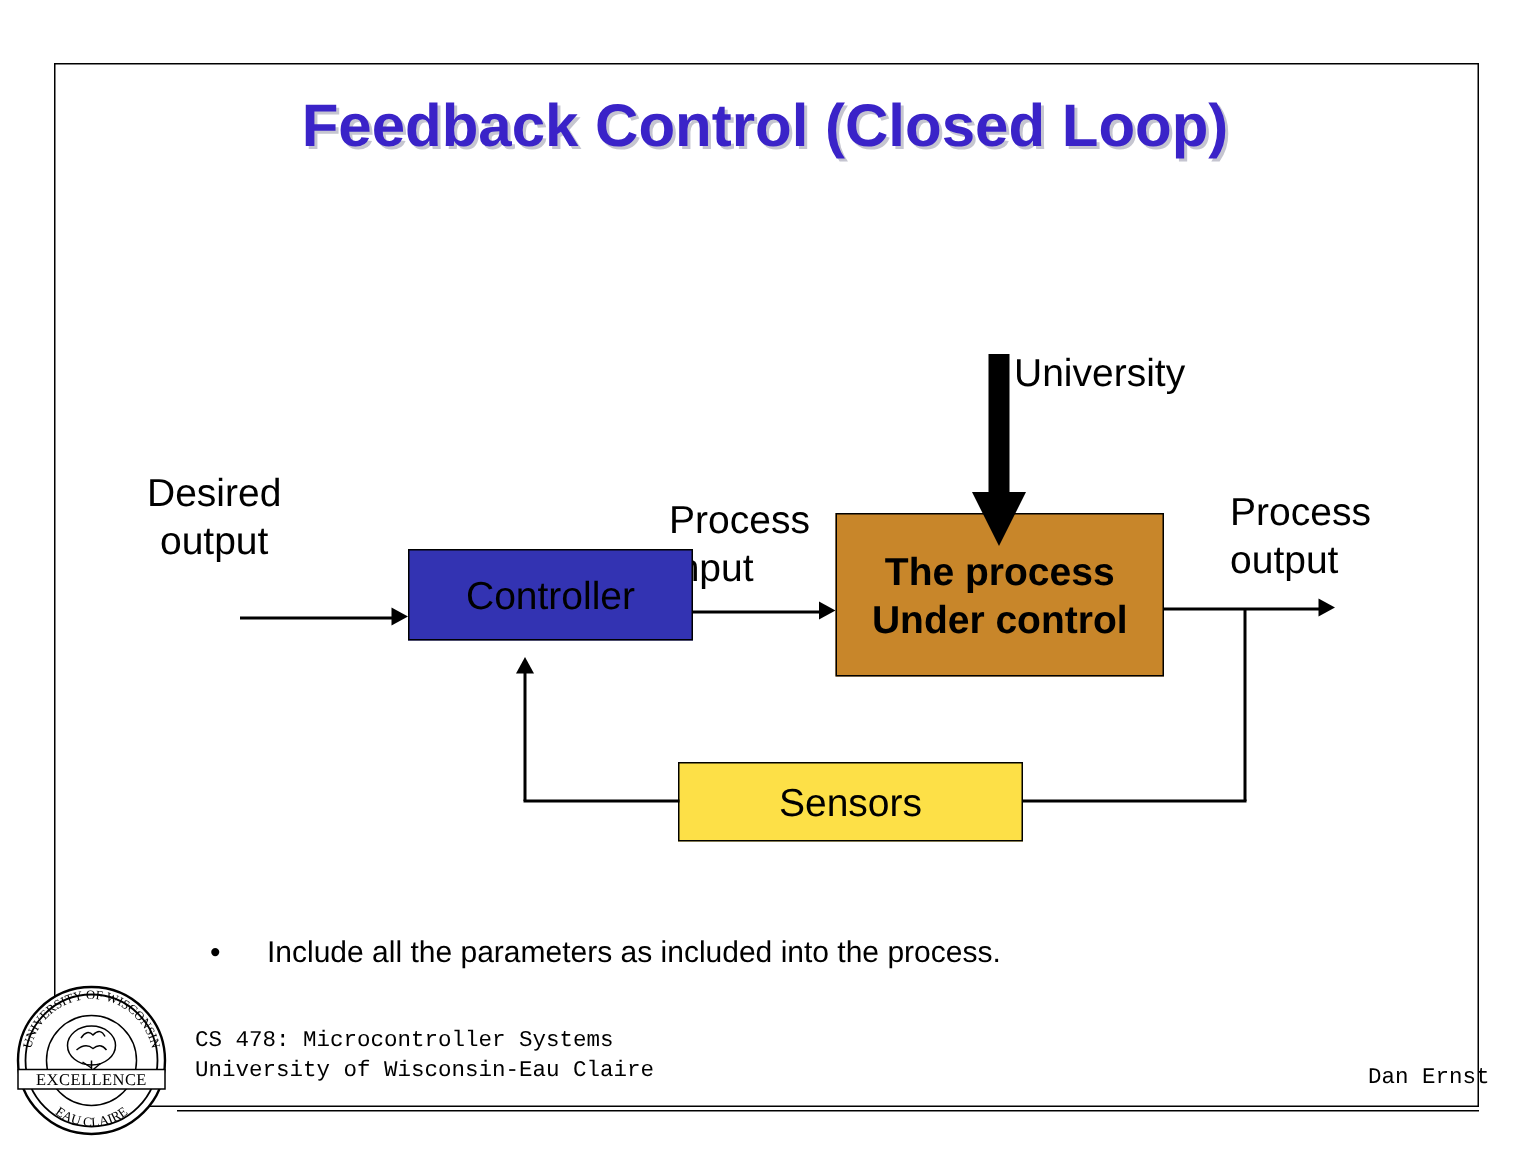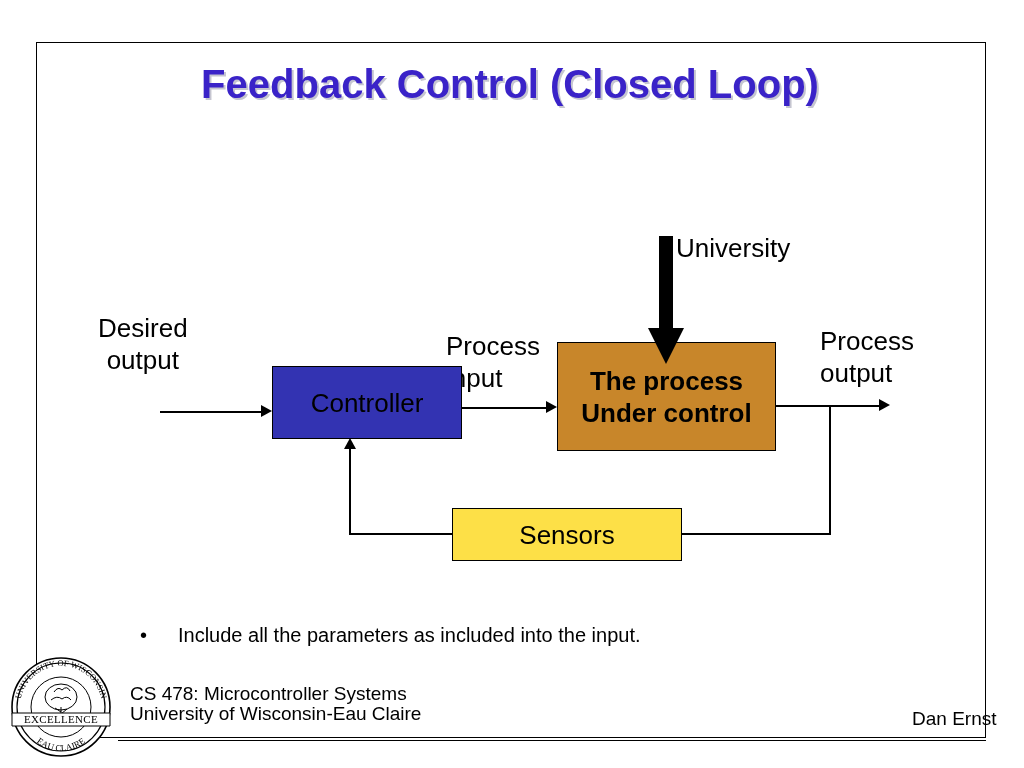--- a/index.html
+++ b/index.html
@@ -69,21 +69,21 @@
     font-size: 26px;
     color: #000000;
     text-align: center;
     line-height: 32px;
     white-space: pre-line;
   }
   #box-controller {
     left: 272px;
     top: 366px;
     width: 190px;
-    height: 73px;
+    height: 61px;
     background: #3333b2;
     color: #000000;
   }
   #box-process {
     left: 557px;
     top: 342px;
     width: 219px;
     height: 109px;
     background: #c8862a;
     font-weight: bold;
@@ -161,22 +161,22 @@
   #footer-rule {
     position: absolute;
     left: 118px;
     top: 740px;
     width: 868px;
     height: 0;
     border-top: 1px solid #000000;
   }
   .footer-text {
     position: absolute;
-    font-family: Liberation Sans, sans-serif;
-    font-size: 19px;
+    font-family: Liberation Mono, monospace;
+    font-size: 15px;
     color: #000000;
     line-height: 20px;
   }
   #footer-left { left: 130px; top: 684px; white-space: pre-line; }
   #footer-right { left: 896px; top: 709px; margin-left: 16px; }
 
   
   #logo {
     position: absolute;
     left: 6px;
@@ -223,21 +223,21 @@
   <div class="vline" style="left:349px; top:446px; height:88px;"></div>
   <div class="hline" style="left:349px; top:446px; width:2px;"></div>
   <div class="arrowhead-up" style="left:344px; top:438px;"></div>
 
   <svg id="disturbance-arrow" viewBox="0 0 36 128">
     <polygon points="11,0 25,0 25,92 36,92 18,128 0,92 11,92" fill="#000000"></polygon>
   </svg>
 
   <div id="bullet-row">
     <span id="bullet-dot">•</span>
-    <span id="bullet-text">Include all the parameters as included into the input.</span>
+    <span id="bullet-text">Include all the parameters as included into the process.</span>
   </div>
 
   <div class="footer-text" id="footer-left">CS 478: Microcontroller Systems
 University of Wisconsin-Eau Claire</div>
   <div class="footer-text" id="footer-right">Dan Ernst</div>
   <div id="footer-rule"></div>
 
   <svg id="logo" viewBox="0 0 110 110">
     <circle cx="55" cy="55" r="49" fill="#ffffff" stroke="#000000" stroke-width="1.6"></circle>
     <circle cx="55" cy="55" r="44" fill="#ffffff" stroke="#000000" stroke-width="1.2"></circle>

